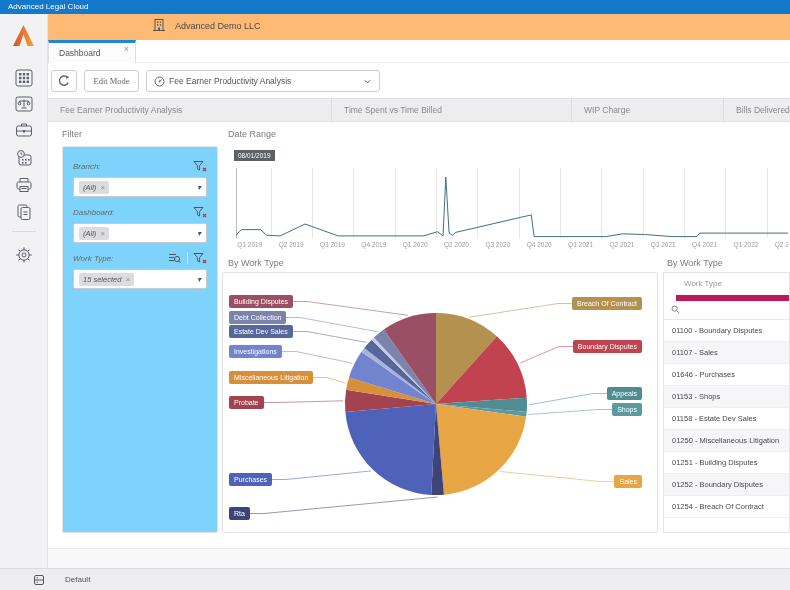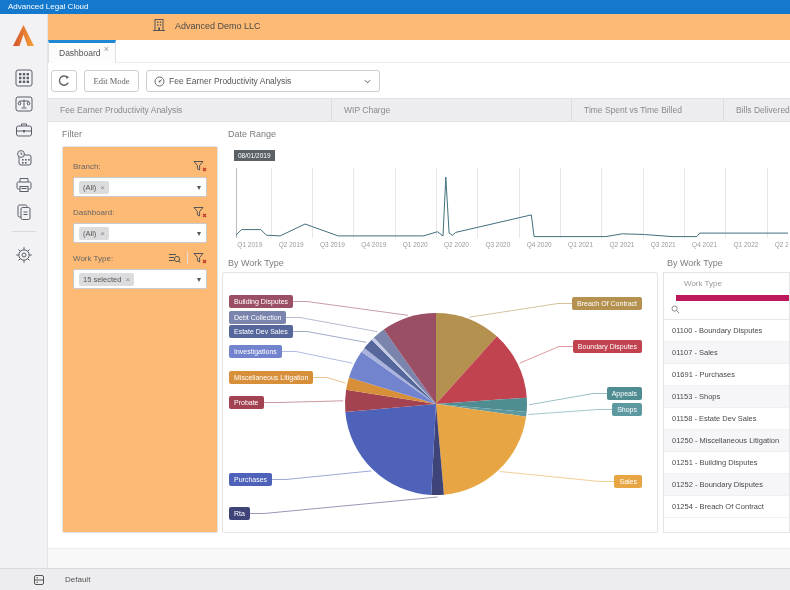--- a/index.html
+++ b/index.html
@@ -17,21 +17,21 @@
   .side-icon{position:absolute;left:12px;width:24px;height:24px;color:#5b5f6b;cursor:pointer;}
   .side-divider{position:absolute;left:12px;width:24px;height:1px;background:#d9d9dd;}
 
   
   .main{position:absolute;left:48px;top:14px;width:742px;height:554px;background:#fff;}
   .app-header{position:absolute;left:0;top:0;width:742px;height:26px;background:#fdba74;}
   .company{position:absolute;left:127px;top:7px;font-size:9px;color:#4a4a4a;}
   .building{position:absolute;left:104px;top:4px;color:#555;}
 
   .tab-row{position:absolute;left:0;top:26px;width:742px;height:23px;border-bottom:1px solid #ededf0;box-sizing:border-box;}
-  .doc-tab{position:absolute;left:0;top:0;width:68px;height:23px;background:#fcfcfd;box-sizing:border-box;
+  .doc-tab{position:absolute;left:0;top:0;width:88px;height:23px;background:#fcfcfd;box-sizing:border-box;
            border:1px solid #e0e0e3;border-top:3px solid #1e88d5;border-bottom:none;}
   .doc-tab .lbl{position:absolute;left:10px;top:5px;font-size:8.5px;color:#555;}
   .doc-tab .x{position:absolute;right:6px;top:1px;font-size:9px;color:#999;cursor:pointer;}
 
   
   .toolbar{position:absolute;left:0;top:49px;width:742px;height:33px;}
   .btn{position:absolute;top:7px;height:22px;background:#fff;border:1px solid #ccced2;border-radius:3px;
        box-sizing:border-box;color:#666;font-size:8.5px;cursor:pointer;}
   .btn-refresh{left:3px;width:26px;}
   .btn-refresh svg{margin:3px 0 0 5px;}
@@ -51,21 +51,21 @@
   .section-cell:nth-child(2){width:240px;}
   .section-cell:nth-child(3){width:152px;}
   .section-cell:nth-child(4){flex:1;border-right:none;}
 
   
   .content{position:absolute;left:0;top:108px;width:742px;height:426px;background:#fff;}
   .blk-title{position:absolute;font-size:9px;color:#7c7c80;}
 
   
   .filter-box{position:absolute;left:14px;top:24px;width:156px;height:387px;border:1px solid #e2e2e5;
-              border-radius:2px;box-sizing:border-box;background:#fdba74;}
+              border-radius:2px;box-sizing:border-box;background:#7dd3fc;font-style:italic;}
   .f-group{position:absolute;left:10px;width:134px;}
   .f-label-row{display:flex;align-items:center;font-size:8px;color:#666;}
   .f-label-row .spring{flex:1;}
   .icon-btn{width:14px;height:12px;color:#555;cursor:pointer;position:relative;}
   .f-sep{width:1px;height:12px;background:#ddd;margin:0 5px;}
   .combo{margin-top:5px;height:20px;border:1px solid #c9cbd0;border-radius:2px;display:flex;align-items:center;
          padding:0 5px;box-sizing:border-box;cursor:pointer;background:#fff;}
   .chip{background:#dcdcde;border-radius:2px;font-size:7.5px;color:#555;padding:2px 4px;display:flex;align-items:center;gap:4px;}
   .chip .rm{color:#8a8a8e;font-size:8px;cursor:pointer;}
   .combo .caret{margin-left:auto;font-size:8px;color:#555;}
@@ -248,22 +248,22 @@
         </svg>
         <span class="txt">Fee Earner Productivity Analysis</span>
         <svg class="chev" width="8" height="8" viewBox="0 0 8 8">
           <polyline points="1,2.5 4,5.5 7,2.5" fill="none" stroke="currentColor" stroke-width="1.1"></polyline>
         </svg>
       </div>
     </div>
 
     <div class="section-bar" id="section-bar">
         <div class="section-cell">Fee Earner Productivity Analysis</div>
+        <div class="section-cell">Time Spent vs Time Billed</div>
         <div class="section-cell">WIP Charge</div>
-        <div class="section-cell">Time Spent vs Time Billed</div>
         <div class="section-cell">Bills Delivered</div>
       </div>
 
     <div class="content">
 
       <div class="blk-title" style="left:14px;top:7px">Filter</div>
       <div class="filter-box" id="filter-box">
           <div class="f-group" style="top: 13px;">
             <div class="f-label-row">
               <span>Branch:</span>
@@ -429,21 +429,21 @@
         <div class="wt-search">
           <svg class="mag" viewBox="0 0 9 9">
             <circle cx="3.6" cy="3.6" r="2.6" fill="none" stroke="currentColor"></circle>
             <line x1="5.6" y1="5.6" x2="8.2" y2="8.2" stroke="currentColor"></line>
           </svg>
           <input value="" style="">
         </div>
         <div id="wt-rows">
             <div class="wt-row">01100 - Boundary Disputes</div>
             <div class="wt-row">01107 - Sales</div>
-            <div class="wt-row">01691 - Purchases</div>
+            <div class="wt-row">01646 - Purchases</div>
             <div class="wt-row">01153 - Shops</div>
             <div class="wt-row">01158 - Estate Dev Sales</div>
             <div class="wt-row">01250 - Miscellaneous Litigation</div>
             <div class="wt-row">01251 - Building Disputes</div>
             <div class="wt-row">01252 - Boundary Disputes</div>
             <div class="wt-row">01254 - Breach Of Contract</div>
           </div>
       </div>
 
     </div>

